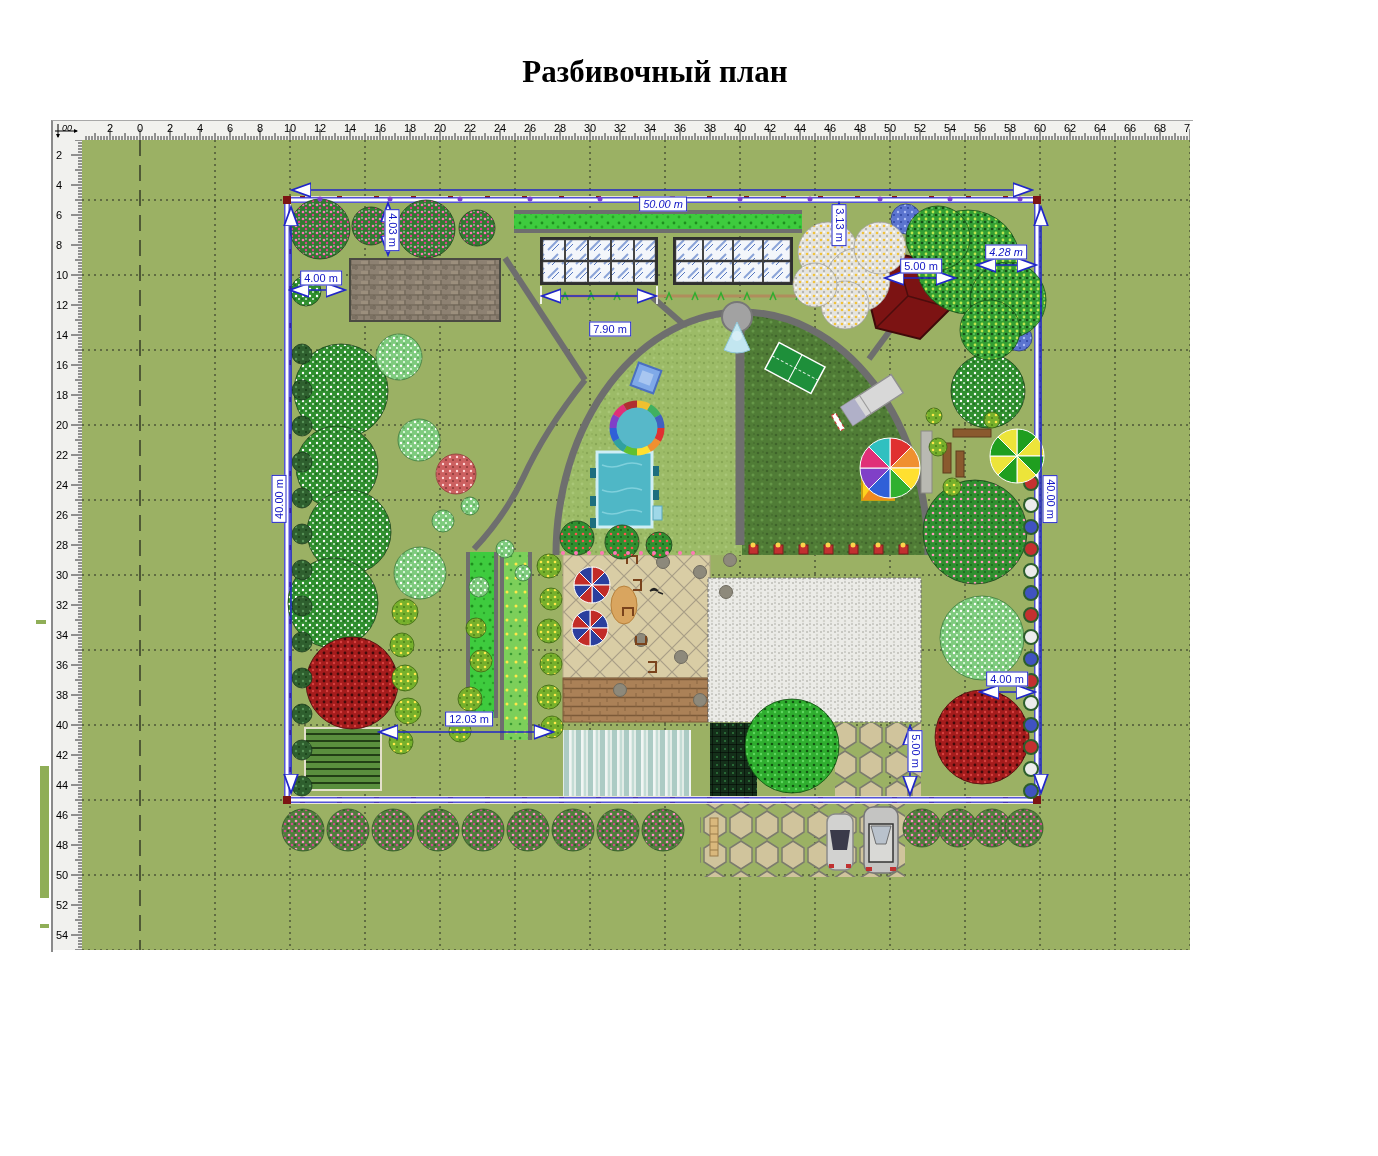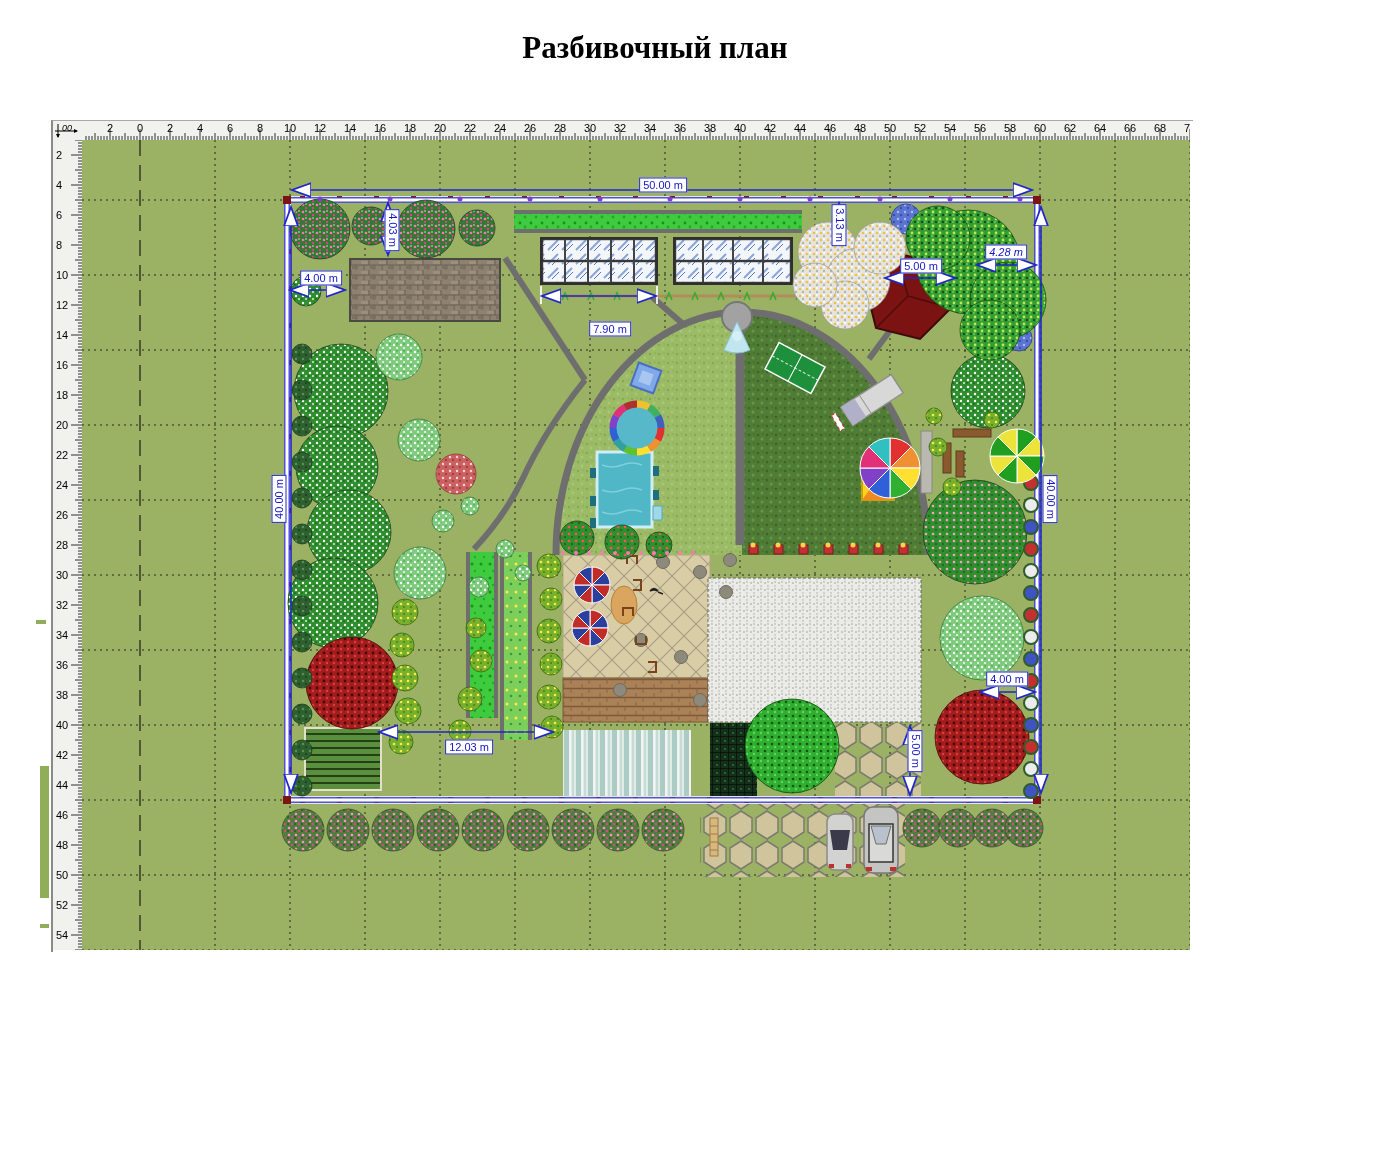--- a/index.html
+++ b/index.html
@@ -1,17 +1,17 @@
 <!DOCTYPE html>
 <html><head>
 <meta charset="utf-8">
 <style>
   html,body{margin:0;padding:0;background:#fff;}
   body{width:1378px;height:1156px;position:relative;font-family:"Liberation Sans",sans-serif;overflow:hidden;}
-  #title{position:absolute;left:0;top:30px;width:1310px;text-align:center;
+  #title{position:absolute;left:0;top:54px;width:1310px;text-align:center;
          font-family:"Liberation Serif",serif;font-weight:bold;font-size:31px;color:#000;}
   #frame{position:absolute;left:51px;top:120px;width:1140px;height:831px;
          border-left:2px solid #8a8a8a;border-top:1px solid #a8a8a8;}
   #corner{position:absolute;left:53px;top:121px;width:29px;height:19px;background:#f1f1ee;
           border-right:1px solid #9a9a9a;border-bottom:1px solid #8a8a8a;font-style:italic;}
   #corner .lbl{position:absolute;left:9px;top:2px;font-size:9px;color:#000;}
   #hruler{position:absolute;left:82px;top:121px;width:1108px;height:19px;background:#f1f1ee;
           border-bottom:1px solid #8a8a8a;}
   #vruler{position:absolute;left:53px;top:140px;width:29px;height:810px;background:#f1f1ee;
           border-right:2px solid #8a8a8a;}
@@ -1404,25 +1404,25 @@
       <line x1="839" y1="203" x2="839" y2="244" stroke="#2026c8" stroke-width="1.6" marker-start="url(#da)" marker-end="url(#da)"></line>
       <line x1="885" y1="278" x2="955" y2="278" stroke="#2026c8" stroke-width="1.6" marker-start="url(#da)" marker-end="url(#da)"></line>
       <line x1="977" y1="265" x2="1036" y2="265" stroke="#2026c8" stroke-width="1.6" marker-start="url(#da)" marker-end="url(#da)"></line>
       <line x1="379" y1="732" x2="553" y2="732" stroke="#2026c8" stroke-width="1.6" marker-start="url(#da)" marker-end="url(#da)"></line>
       <line x1="980" y1="692" x2="1035" y2="692" stroke="#2026c8" stroke-width="1.6" marker-start="url(#da)" marker-end="url(#da)"></line>
       <line x1="910" y1="726" x2="910" y2="795" stroke="#2026c8" stroke-width="1.6" marker-start="url(#da)" marker-end="url(#da)"></line>
     </g>
 </svg>
 
 <div id="labels">
-    <div class="dimlabel" style="left: 663px; top: 185px; transform: translate(-50%, -50%) rotate(0deg);">50.00 m</div>
+    <div class="dimlabel" style="left: 663px; top: 204px; transform: translate(-50%, -50%) rotate(0deg); font-style: italic;">50.00 m</div>
     <div class="dimlabel" style="left: 279px; top: 499px; transform: translate(-50%, -50%) rotate(-90deg);">40.00 m</div>
     <div class="dimlabel" style="left: 1050px; top: 499px; transform: translate(-50%, -50%) rotate(90deg);">40.00 m</div>
     <div class="dimlabel" style="left: 392px; top: 230px; transform: translate(-50%, -50%) rotate(90deg);">4.03 m</div>
     <div class="dimlabel" style="left: 321px; top: 278px; transform: translate(-50%, -50%) rotate(0deg);">4.00 m</div>
     <div class="dimlabel" style="left: 610px; top: 297px; transform: translate(-50%, -50%) rotate(0deg); margin-top: 32px;">7.90 m</div>
     <div class="dimlabel" style="left: 839px; top: 225px; transform: translate(-50%, -50%) rotate(90deg);">3.13 m</div>
     <div class="dimlabel" style="left: 921px; top: 266px; transform: translate(-50%, -50%) rotate(0deg);">5.00 m</div>
     <div class="dimlabel" style="left: 1006px; top: 252px; transform: translate(-50%, -50%) rotate(0deg); font-style: italic;">4.28 m</div>
-    <div class="dimlabel" style="left: 469px; top: 747px; transform: translate(-50%, -50%) rotate(0deg); text-align: right;">12.03 m</div>
+    <div class="dimlabel" style="left: 469px; top: 719px; transform: translate(-50%, -50%) rotate(0deg); text-align: right;">12.03 m</div>
     <div class="dimlabel" style="left: 1007px; top: 679px; transform: translate(-50%, -50%) rotate(0deg);">4.00 m</div>
     <div class="dimlabel" style="left: 915px; top: 751px; transform: translate(-50%, -50%) rotate(90deg);">5.00 m</div>
   </div>
 
 </body></html>

